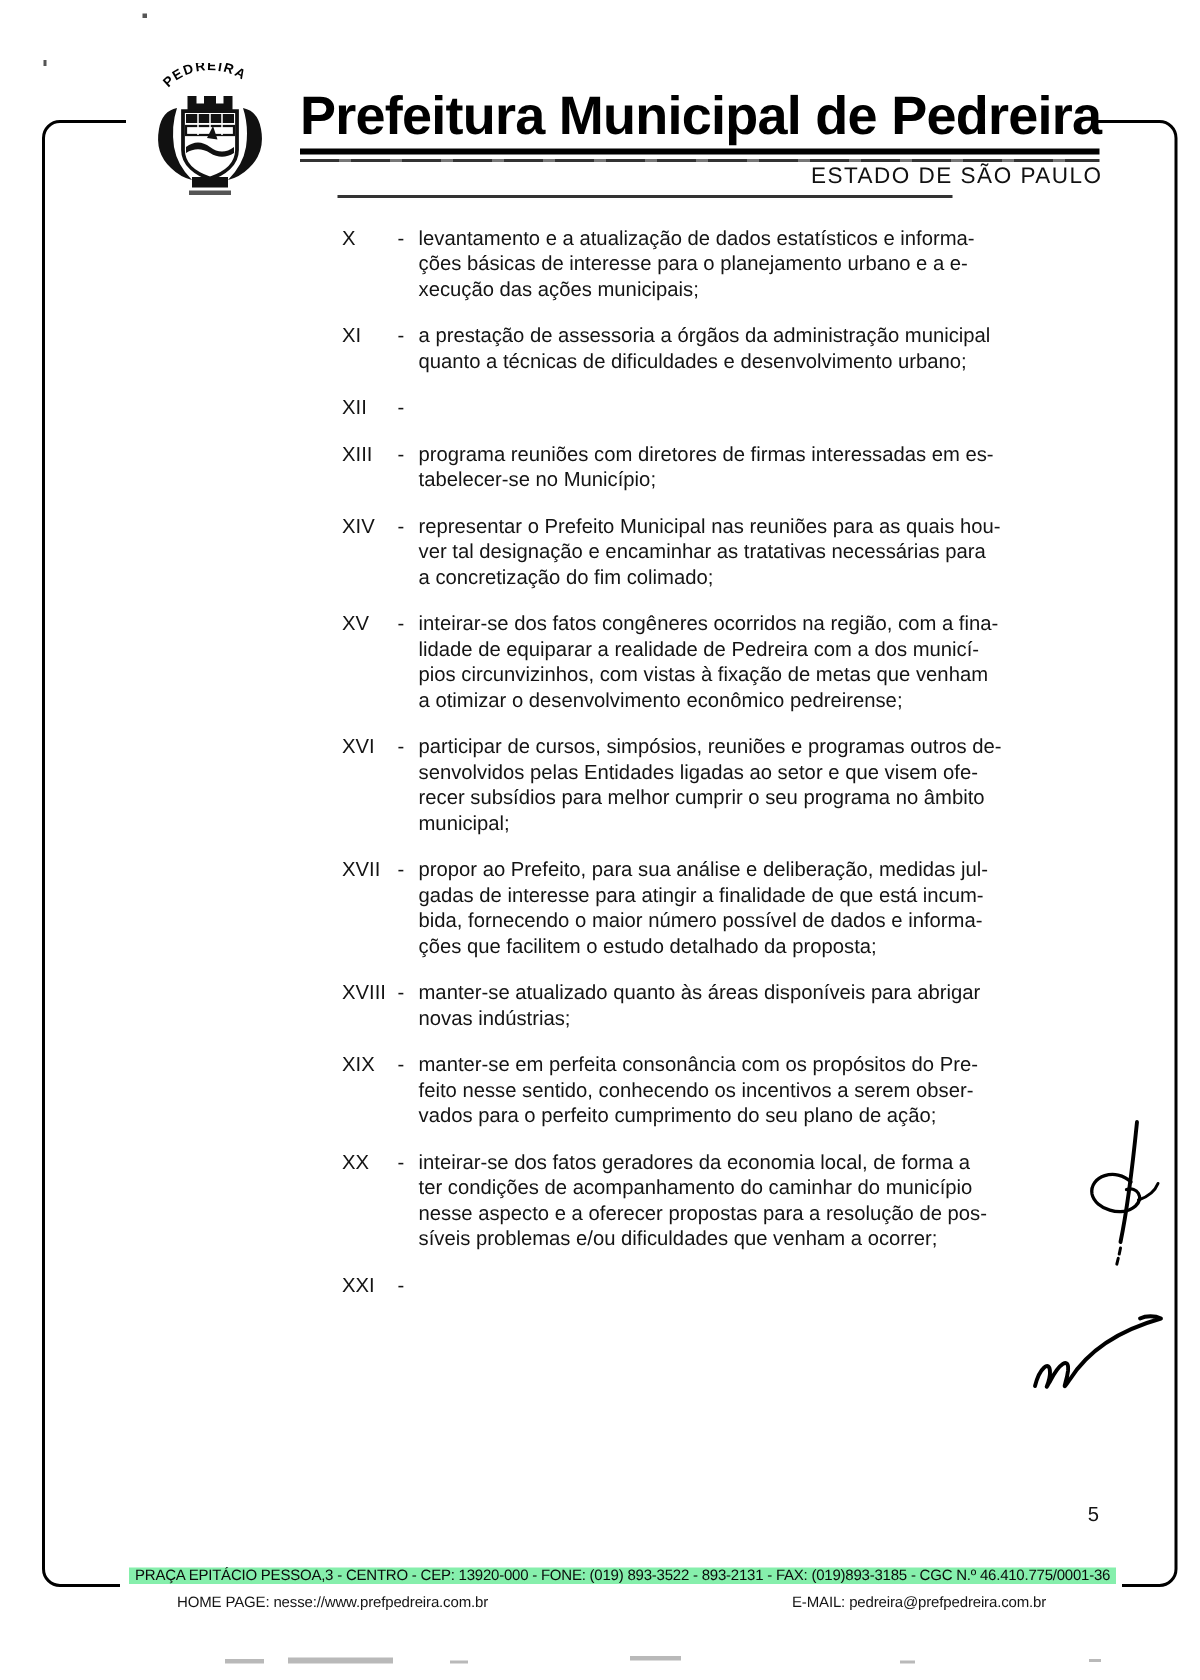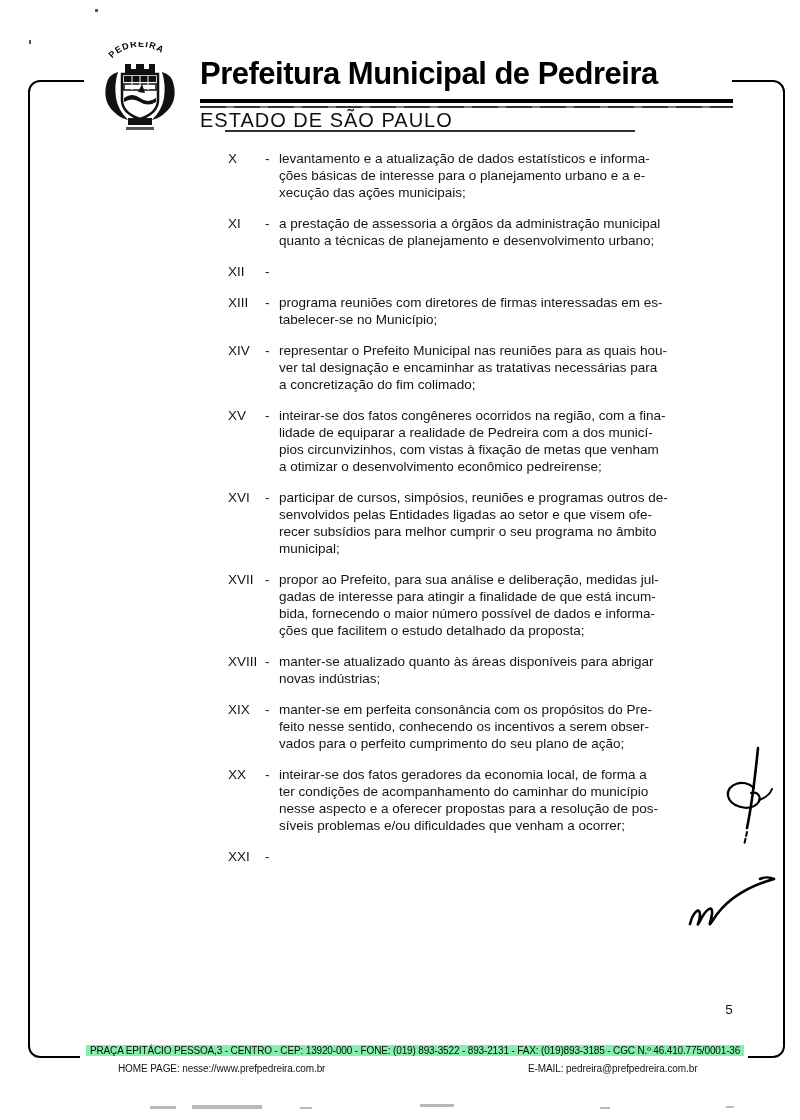--- a/index.html
+++ b/index.html
@@ -17,29 +17,29 @@
     border:2.5px solid #000; border-radius:12px;
   }
   .mask { position:absolute; background:#fff; }
   .top-mask    { left:84px;  top:66px;   width:648px; height:30px; }
   .bottom-mask { left:80px;  top:1042px; width:668px; height:26px; }
 
   
   .logo { position:absolute; left:92px; top:42px; }
   .page-title {
     position:absolute; left:200px; top:56px; width:535px;
-    font-size:31px; font-weight:bold; letter-spacing:-0.5px;
+    font-size:36px; font-weight:bold; letter-spacing:-0.5px;
     white-space:nowrap; color:#000;
   }
   .title-rule-1 { position:absolute; left:200px; top:99px;  width:533px; height:4px; background:#000; }
   .title-rule-2 { position:absolute; left:200px; top:106px; width:533px; height:2px;
                   background:repeating-linear-gradient(90deg,#333 0 26px,#777 26px 34px); }
   .subtitle {
     position:absolute; left:200px; top:109px; width:535px;
-    text-align:left; font-size:20px; letter-spacing:1px; color:#111;
+    text-align:right; font-size:15px; letter-spacing:1px; color:#111;
   }
   .subtitle-rule { position:absolute; left:225px; top:130px; width:410px; height:1.5px; background:#333; }
 
   
   .items { position:absolute; left:228px; top:150px; width:468px; }
   .item  { display:flex; margin-bottom:14px; }
   .item .num  { width:37px; flex:0 0 37px; font-size:13.5px; line-height:17px; }
   .item .dash { width:14px; flex:0 0 14px; font-size:13.5px; line-height:17px; }
   .item .text { flex:1; font-size:13.5px; line-height:17px; white-space:pre-line; }
 
@@ -107,21 +107,21 @@
     <span class="num">X</span>
     <span class="dash">-</span>
     <span class="text">levantamento e a atualização de dados estatísticos e informa-
 ções básicas de interesse para o planejamento urbano e a e-
 xecução das ações municipais;</span>
   </div>
   <div class="item">
     <span class="num">XI</span>
     <span class="dash">-</span>
     <span class="text">a prestação de assessoria a órgãos da administração municipal
-quanto a técnicas de planejamento e desenvolvimento urbano;</span>
+quanto a técnicas de dificuldades e desenvolvimento urbano;</span>
   </div>
   <div class="item">
     <span class="num">XII</span>
     <span class="dash">-</span>
   </div>
   <div class="item">
     <span class="num">XIII</span>
     <span class="dash">-</span>
     <span class="text">programa reuniões com diretores de firmas interessadas em es-
 tabelecer-se no Município;</span>

